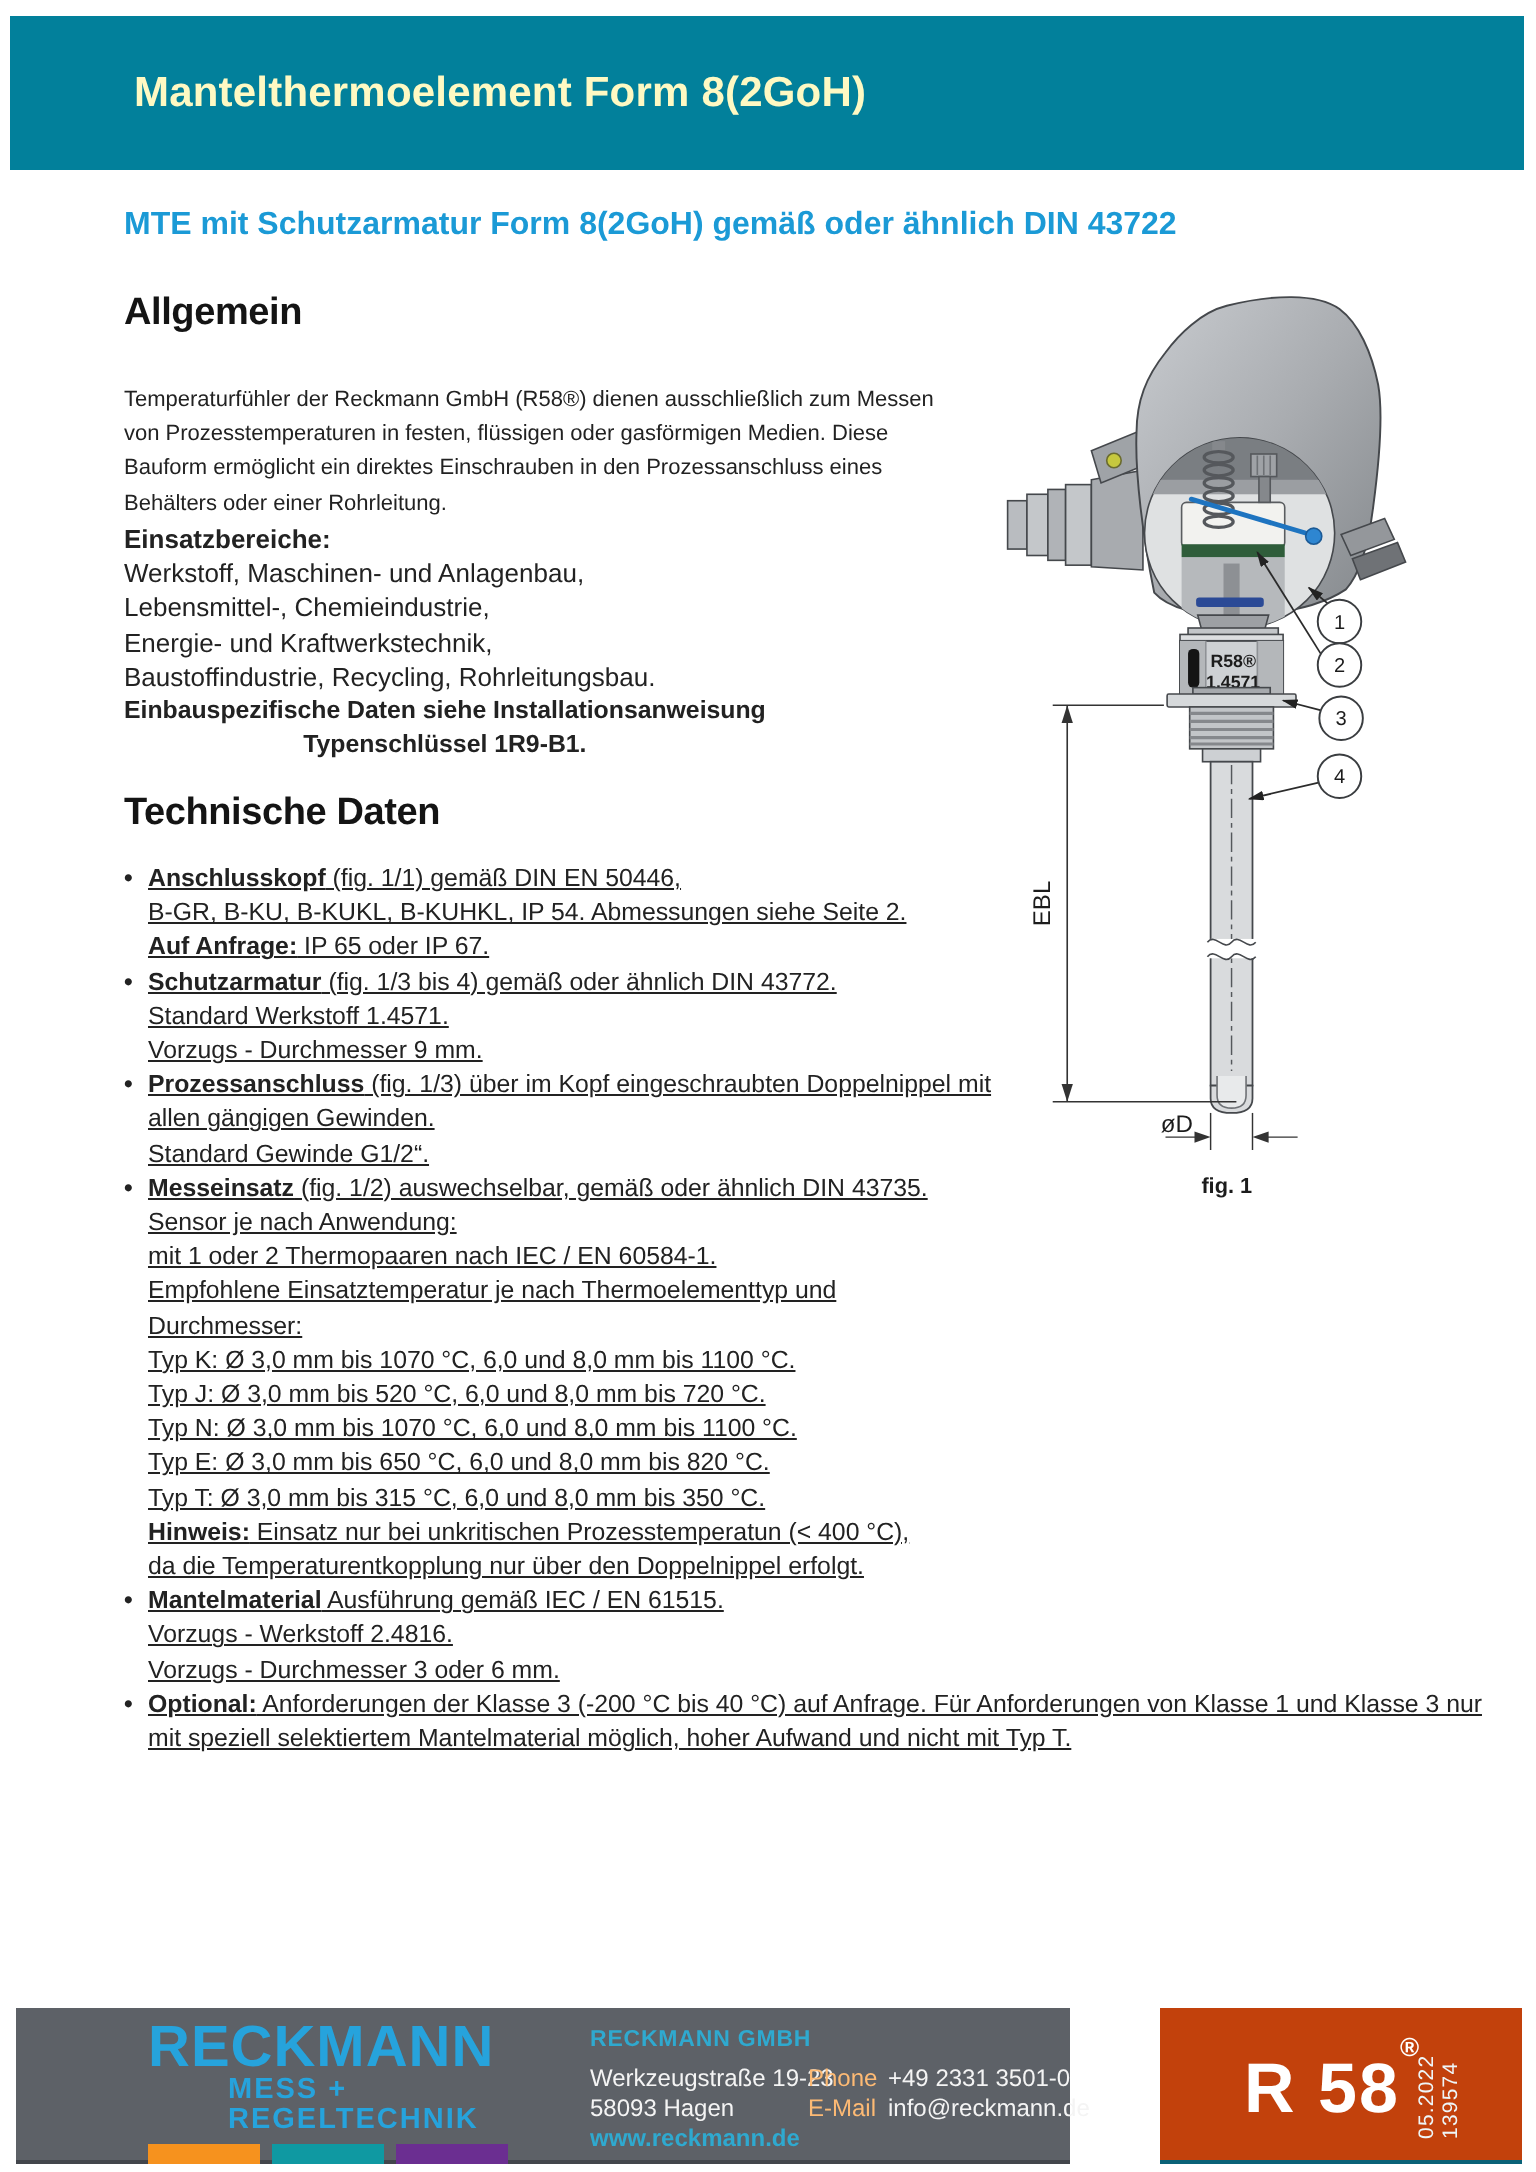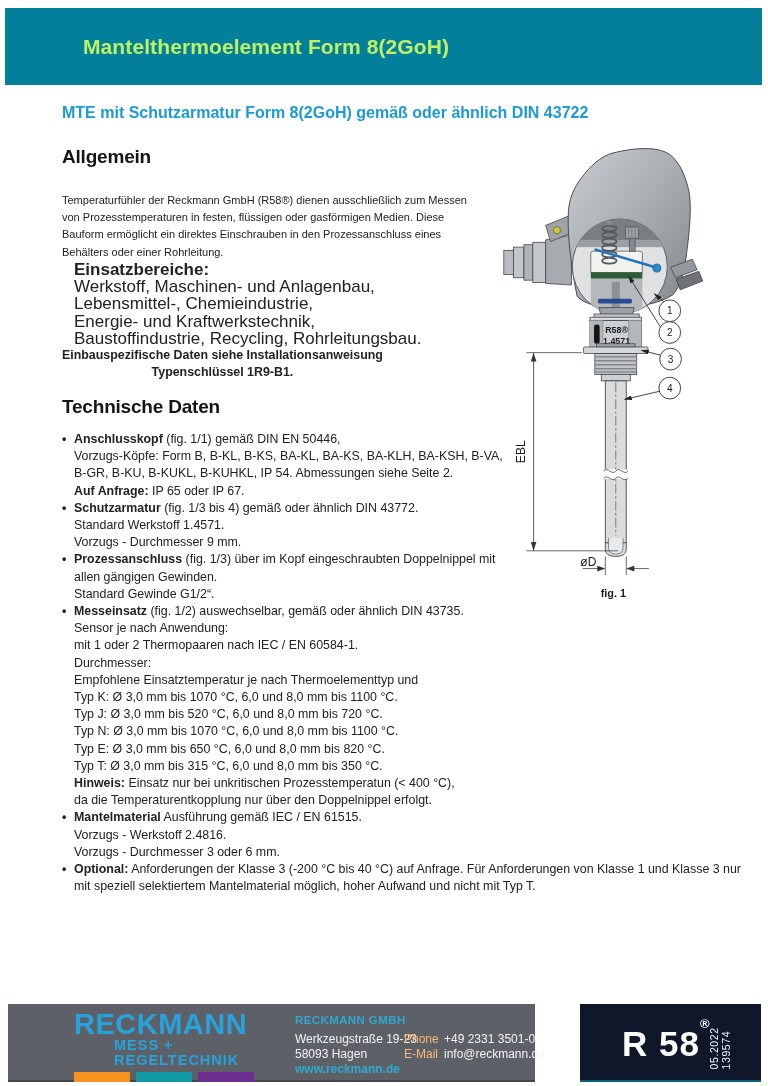--- a/index.html
+++ b/index.html
@@ -1,39 +1,39 @@
 <!DOCTYPE html>
 <html><head>
 <meta charset="utf-8">
 <style>
   html,body{margin:0;padding:0;background:#fff;}
   .page{position:relative;width:768px;height:1086px;background:#ffffff;
         font-family:"Liberation Sans","DejaVu Sans",sans-serif;color:#222;overflow:hidden;}
   
   .topbar{position:absolute;left:5px;top:8px;width:757px;height:77px;background:#02809b;
           display:flex;align-items:center;padding-left:62px;box-sizing:border-box;}
-  .topbar h1{margin:16px;color:#bef264;font-size:21px;font-weight:700;letter-spacing:.1px;}
+  .topbar h1{margin:0;color:#fef9c3;font-size:21px;font-weight:700;letter-spacing:.1px;}
   
   .subtitle{position:absolute;left:62px;top:104px;font-size:16px;font-weight:700;color:#1b9ad6;white-space:nowrap;}
   .h2{position:absolute;left:62px;margin:0;font-size:19px;font-weight:700;color:#141414;letter-spacing:-.2px;}
   .h-allgemein{top:146px;} .h-tech{top:396px;}
   .para{position:absolute;left:62px;top:192px;font-size:11px;line-height:17.2px;white-space:nowrap;}
-  .einsatz{position:absolute;left:74px;top:261px;font-size:17px;line-height:17.2px;white-space:nowrap;}
+  .einsatz{position:absolute;left:62px;top:261px;font-size:13px;line-height:17.2px;white-space:nowrap;}
   .einsatz .lbl{font-weight:700;}
   .note{position:absolute;left:62px;top:347px;font-size:12.4px;line-height:17.2px;font-weight:700;white-space:nowrap;text-align:center;}
   .bullets{position:absolute;left:62px;top:431px;width:682px;font-size:12.4px;line-height:17.2px;}
-  .ln{position:relative;padding-left:12px;white-space:nowrap;}
+  .ln{position:relative;padding-left:12px;white-space:nowrap;text-decoration:underline;}
   .ln.wrap{white-space:normal;}
   .ln b{font-weight:700;}
   .bs::before{content:"•";position:absolute;left:0;top:0;font-weight:700;}
   
   .fig-svg{position:absolute;left:470px;top:140px;}
   
   .f-gray{position:absolute;left:8px;top:1004px;width:527px;height:76px;background:#5d6167;border-bottom:2px solid #43464c;}
-  .f-teal{position:absolute;left:580px;top:1004px;width:181px;height:76px;background:#0f172a;border-bottom:2px solid #0a6277;}
+  .f-teal{position:absolute;left:580px;top:1004px;width:181px;height:76px;background:#c2410c;border-bottom:2px solid #0a6277;}
   .logo-block{position:absolute;left:66px;top:6px;width:190px;}
   .logo-name{font-size:29px;line-height:28px;font-weight:700;color:#26a3dc;letter-spacing:.5px;}
   .logo-sub{font-size:14.5px;line-height:15px;font-weight:700;color:#26a3dc;letter-spacing:1px;margin-left:40px;}
   .logo-bars{display:flex;gap:6px;margin-top:4px;}
   .logo-bars span{width:56px;height:10px;display:block;}
   .tagline{margin-top:6px;font-size:12.5px;font-style:italic;color:#f0abfc;text-align:right;}
   .company{position:absolute;left:287px;top:10px;font-size:11.5px;font-weight:700;color:#2fa9cf;letter-spacing:.4px;}
   .addr{position:absolute;left:287px;top:28px;font-size:12px;line-height:14.5px;color:#f4f4f4;}
   .c-lab{position:absolute;left:396px;top:28px;font-size:12px;line-height:14.5px;color:#fdba74;}
   .c-val{position:absolute;left:436px;top:28px;font-size:12px;line-height:14.5px;color:#f4f4f4;}
@@ -75,37 +75,36 @@
   <div class="note">
     <div>Einbauspezifische Daten siehe Installationsanweisung</div>
     <div>Typenschlüssel 1R9-B1.</div>
   </div>
 
   <h2 class="h2 h-tech">Technische Daten</h2>
 
   <div class="bullets">
 
     <div class="ln bs"><b>Anschlusskopf</b><span> (fig. 1/1) gemäß DIN EN 50446,</span></div>
-    <div class="ln"><span>Vorzugs-Köpfe: Form B,  B-KL, B-KS, BA-KL, BA-KS, BA-KLH, BA-KSH, B-VA,</span></div>
     <div class="ln"><span>B-GR, B-KU, B-KUKL, B-KUHKL, IP 54. Abmessungen siehe Seite 2.</span></div>
     <div class="ln"><b>Auf Anfrage:</b><span> IP 65 oder IP 67.</span></div>
 
     <div class="ln bs"><b>Schutzarmatur</b><span> (fig. 1/3 bis 4) gemäß oder ähnlich DIN 43772.</span></div>
     <div class="ln"><span>Standard Werkstoff 1.4571.</span></div>
     <div class="ln"><span>Vorzugs - Durchmesser 9 mm.</span></div>
 
     <div class="ln bs"><b>Prozessanschluss</b><span> (fig. 1/3) über im Kopf eingeschraubten Doppelnippel mit</span></div>
     <div class="ln"><span>allen gängigen Gewinden.</span></div>
     <div class="ln"><span>Standard Gewinde G1/2“.</span></div>
 
     <div class="ln bs"><b>Messeinsatz</b><span> (fig. 1/2) auswechselbar, gemäß oder ähnlich DIN 43735.</span></div>
     <div class="ln"><span>Sensor je nach Anwendung:</span></div>
     <div class="ln"><span>mit 1 oder 2 Thermopaaren nach IEC / EN 60584-1.</span></div>
+    <div class="ln"><span>Empfohlene Einsatztemperatur je nach Thermoelementtyp und</span></div>
     <div class="ln"><span>Durchmesser:</span></div>
-    <div class="ln"><span>Empfohlene Einsatztemperatur je nach Thermoelementtyp und</span></div>
     <div class="ln"><span>Typ K: Ø 3,0 mm bis 1070 °C, 6,0 und 8,0 mm bis 1100 °C.</span></div>
     <div class="ln"><span>Typ J: Ø 3,0 mm bis 520 °C, 6,0 und 8,0 mm bis 720 °C.</span></div>
     <div class="ln"><span>Typ N: Ø 3,0 mm bis 1070 °C, 6,0 und 8,0 mm bis 1100 °C.</span></div>
     <div class="ln"><span>Typ E: Ø 3,0 mm bis 650 °C, 6,0 und 8,0 mm bis 820 °C.</span></div>
     <div class="ln"><span>Typ T: Ø 3,0 mm bis 315 °C, 6,0 und 8,0 mm bis 350 °C.</span></div>
     <div class="ln"><b>Hinweis:</b><span> Einsatz nur bei unkritischen Prozesstemperatun (&lt; 400 °C),</span></div>
     <div class="ln"><span>da die Temperaturentkopplung nur über den Doppelnippel erfolgt.</span></div>
 
     <div class="ln bs"><b>Mantelmaterial</b><span> Ausführung gemäß IEC / EN 61515.</span></div>
     <div class="ln"><span>Vorzugs - Werkstoff 2.4816.</span></div>

